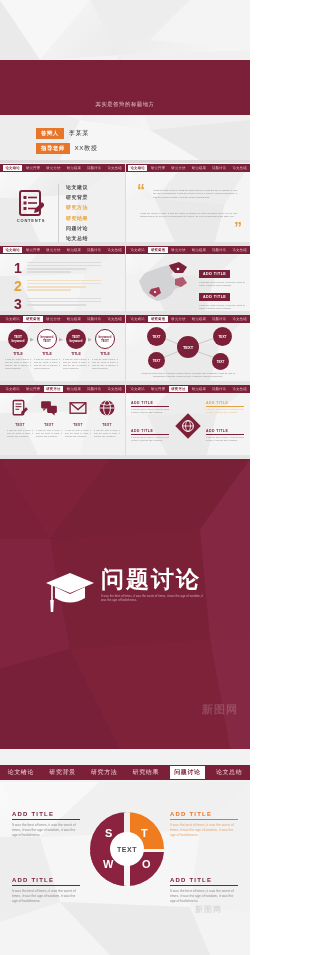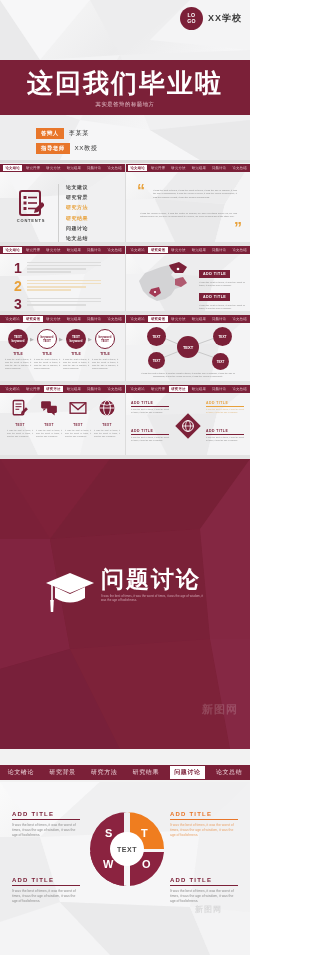--- a/index.html
+++ b/index.html
@@ -152,30 +152,22 @@
         <polygon points="190,0 250,0 250,50 150,40" fill="#f4f4f5"></polygon>
         <polygon points="0,0 40,60 0,95" fill="#eaeaeb"></polygon>
         <polygon points="40,60 120,55 80,120 0,95" fill="#f3f3f4"></polygon>
         <polygon points="120,55 250,50 250,120 150,130" fill="#f0f0f1"></polygon>
         <polygon points="0,95 80,120 60,160 0,160" fill="#ededee"></polygon>
         <polygon points="80,120 150,130 200,160 60,160" fill="#f6f6f7"></polygon>
         <polygon points="150,130 250,120 250,160 200,160" fill="#e9e9ea"></polygon>
       </svg>
     </div>
 
-    <div class="logo-wrap">
-      <div class="logo-circle">
-        <span>LO</span>
-        <span>GO</span>
-      </div>
-      <div class="school">XX学校</div>
-    </div>
 
     <div class="title-band"></div>
-    <div class="main-title">这回我们毕业啦</div>
     <div class="sub-title">其实是答辩的标题地方</div>
 
     <div class="meta">
       <div class="meta-row">
         <span class="meta-tag">答辩人</span>
         <span class="meta-val">李某某</span>
       </div>
       <div class="meta-row">
         <span class="meta-tag">指导老师</span>
         <span class="meta-val">XX教授</span>

